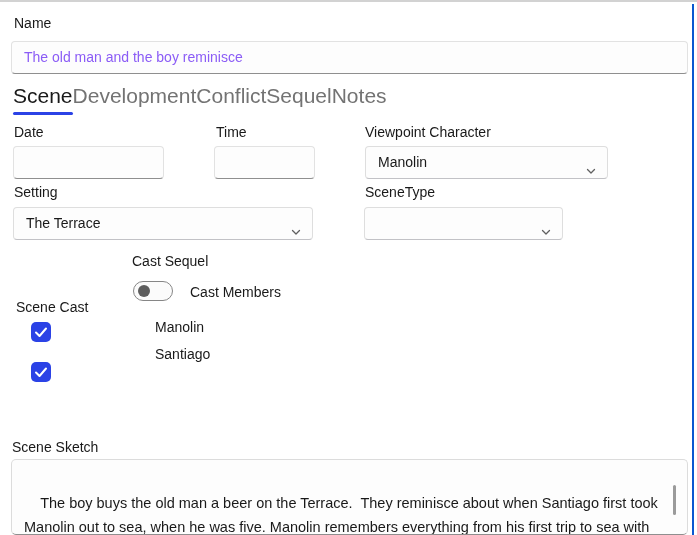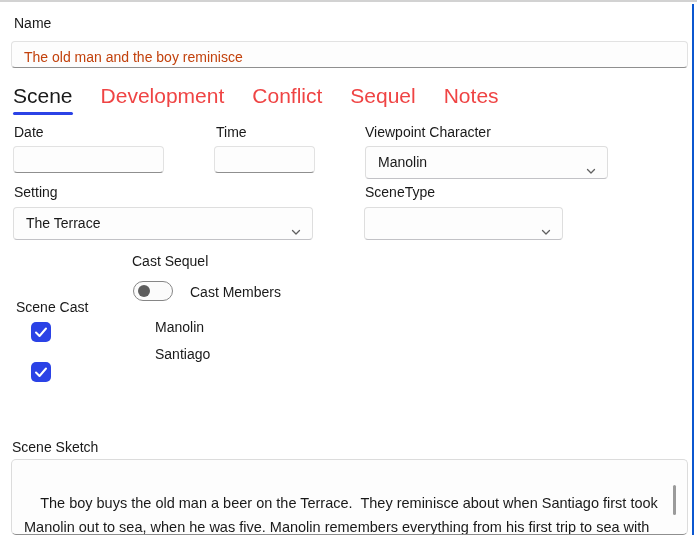--- a/index.html
+++ b/index.html
@@ -6,35 +6,35 @@
   body { background:#fff; font-family:"Liberation Sans","DejaVu Sans",sans-serif; }
   .window {
     position:relative; width:697px; height:535px; background:#fff;
     border-top:2px solid #d2d2d2; overflow:hidden; color:#191919;
   }
   .edge-right { position:absolute; top:2px; right:3px; width:2px; height:533px; background:#0b57d0; }
   .lbl { position:absolute; font-size:14px; color:#191919; white-space:nowrap; }
 
   .textbox {
     position:absolute; background:#fdfdfd; border:1px solid #e2e2e2;
-    border-bottom:1px solid #8f8f8f; border-radius:4px; height:27px;
-    font-size:14px; line-height:31px; color:#c2410c;
+    border-bottom:1px solid #8f8f8f; border-radius:4px; height:33px;
+    font-size:14px; line-height:31px; color:#8b5cf6;
   }
   .textbox .val { display:block; padding-left:12px; white-space:nowrap; overflow:hidden; }
 
   .combo {
     position:absolute; background:#fdfdfd; border:1px solid #dedede;
     border-bottom:1px solid #c2c2c6; border-radius:4px; height:33px;
     font-size:14px; line-height:31px; cursor:default;
   }
   .combo .val { display:block; padding-left:12px; white-space:nowrap; overflow:hidden; }
   .combo .chev { position:absolute; right:10px; top:10px; width:12px; height:12px; }
 
-  .tabs { position:absolute; left:13px; top:82px; display:flex; gap:28px; }
-  .tab { position:relative; font-size:21px; color:#ef4444; padding-bottom:7px; cursor:default; white-space:nowrap; }
+  .tabs { position:absolute; left:13px; top:82px; display:flex; }
+  .tab { position:relative; font-size:21px; color:#737373; padding-bottom:7px; cursor:default; white-space:nowrap; }
   .tab.active { color:#191919; }
   .tab .underline { position:absolute; left:0; right:0; bottom:0; height:3px; border-radius:2px; background:#2b42e6; }
 
   .toggle {
     position:absolute; left:133px; top:279px; width:40px; height:20px;
     border:1px solid #868686; border-radius:10px; background:#fbfbfb;
   }
   .toggle .knob { position:absolute; left:4px; top:3px; width:12px; height:12px; border-radius:50%; background:#5d5d5d; }
 
   .checkbox {

